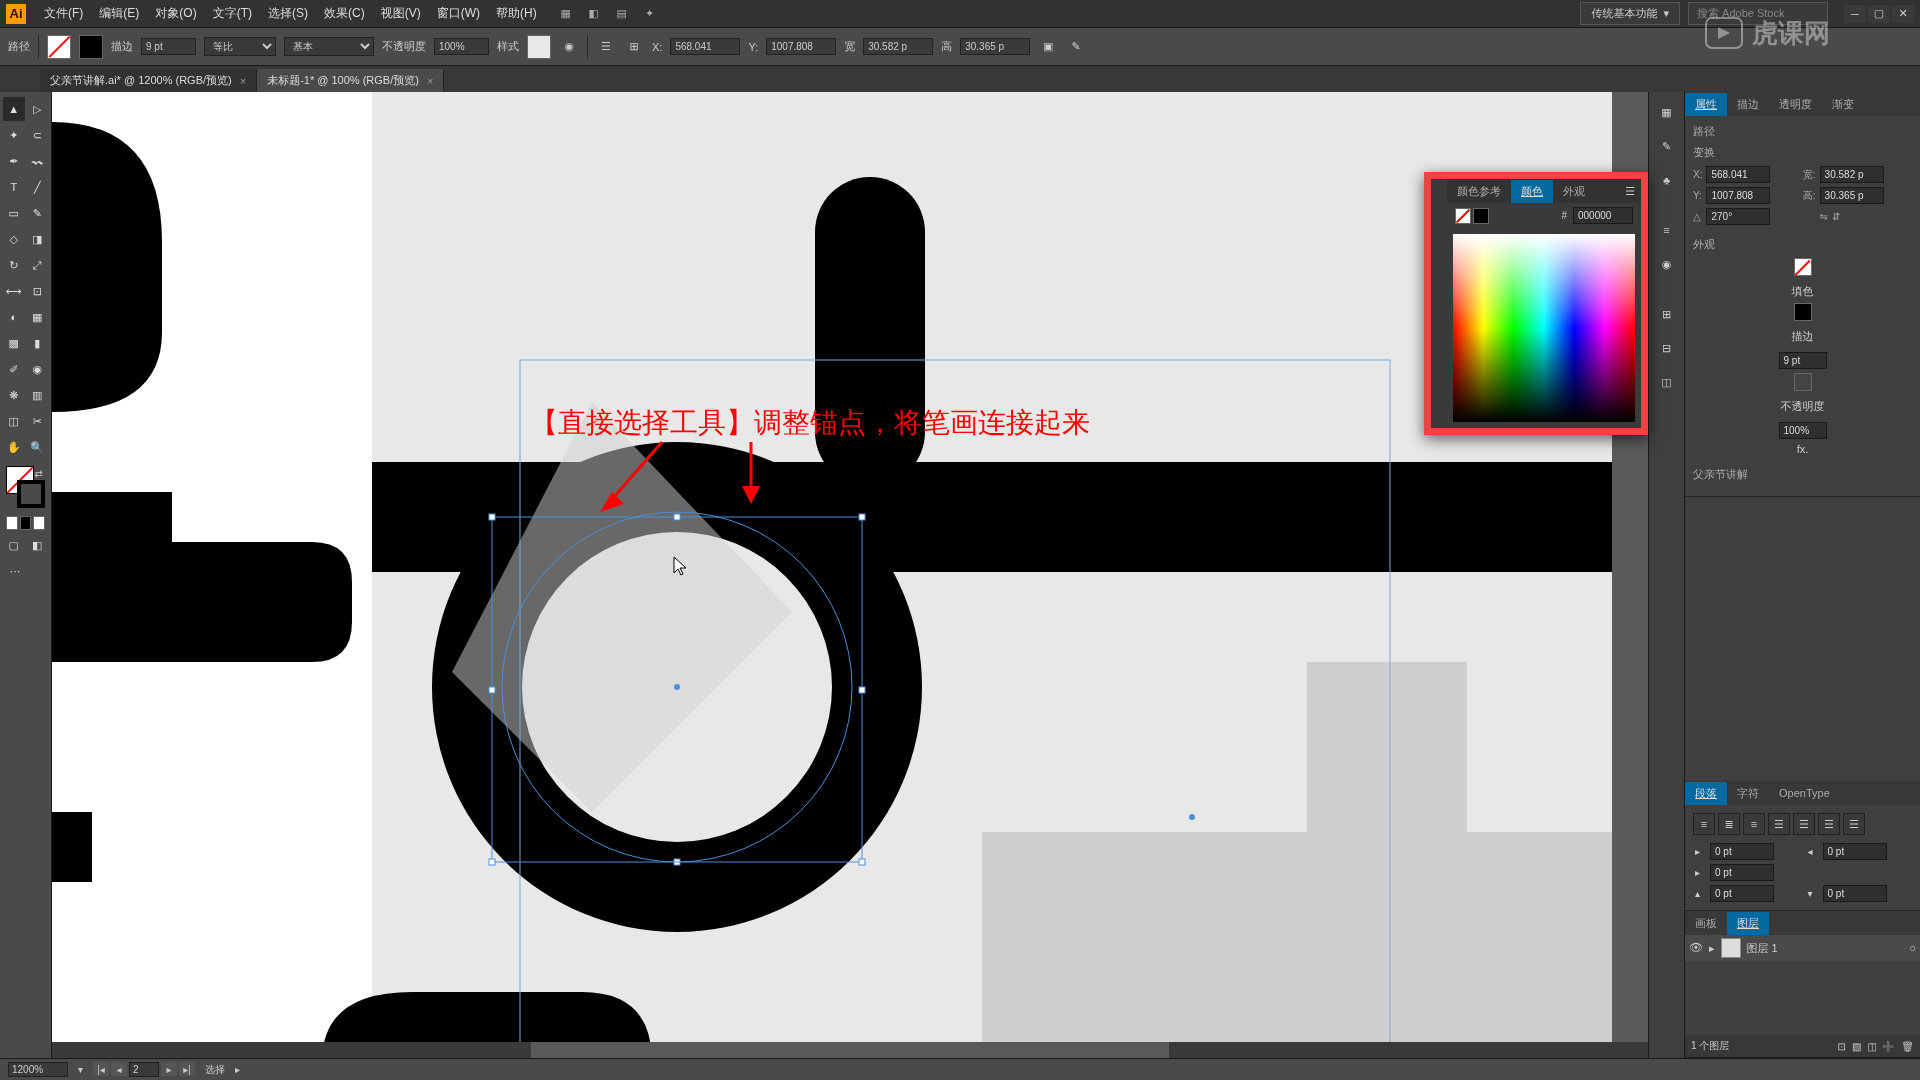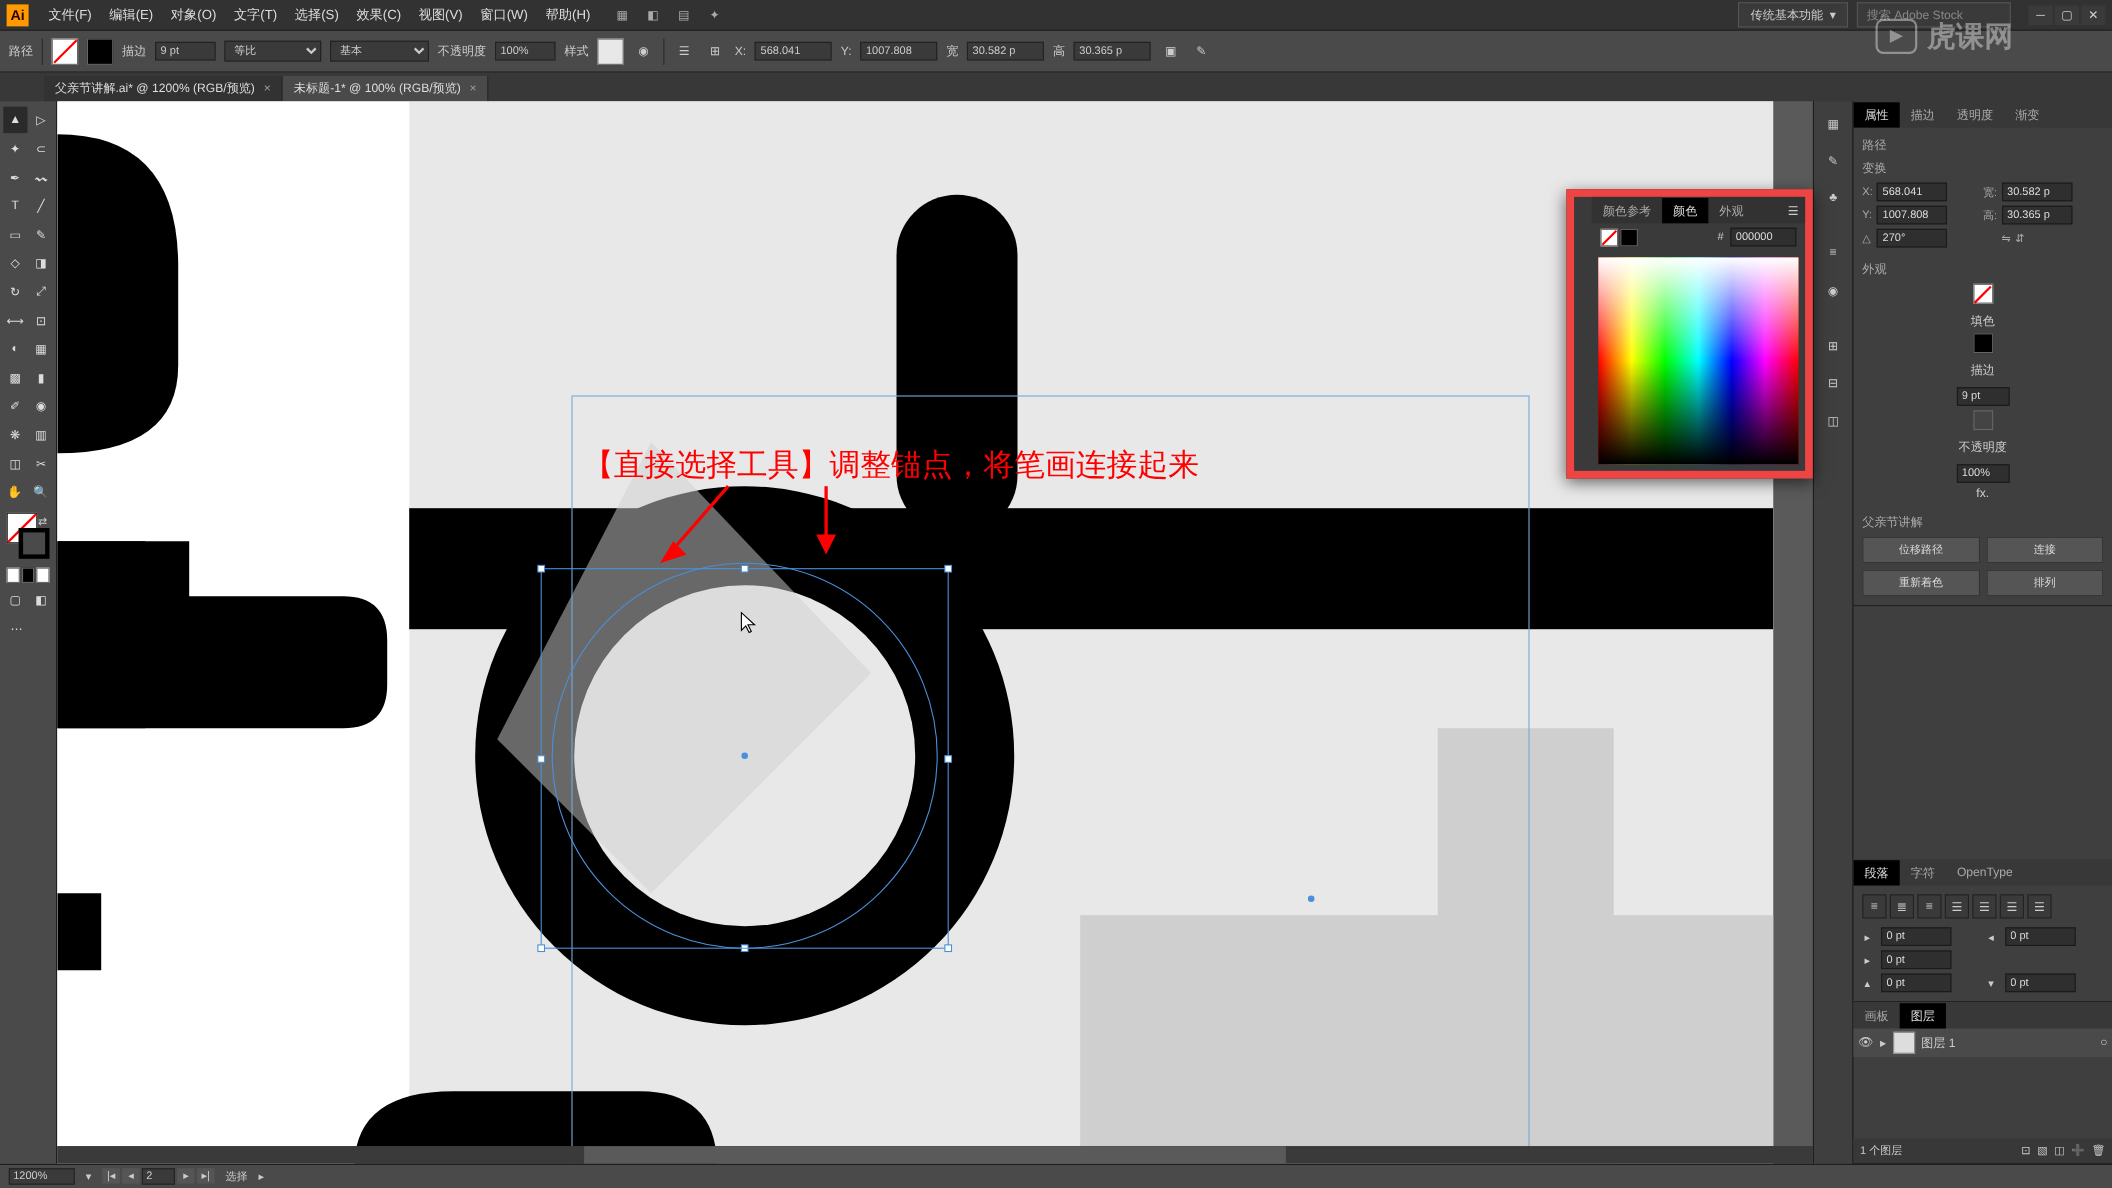--- a/index.html
+++ b/index.html
@@ -48,21 +48,21 @@
 .annotation-text { position: absolute; color: #ff0000; font-size: 28px; font-weight: 400; font-family: "SimSun", serif; }
 
 .collapsed-panels { width: 36px; background: #3f3f3f; display: flex; flex-direction: column; align-items: center; padding-top: 4px; gap: 2px; border-left: 1px solid #1a1a1a; }
 .collapsed-icon { width: 28px; height: 28px; display: flex; align-items: center; justify-content: center; color: #ccc; margin: 2px 0; }
 .collapsed-gap { height: 14px; }
 
 .right-panels { width: 236px; background: #3f3f3f; display: flex; flex-direction: column; border-left: 1px solid #1a1a1a; }
 .panel { border-bottom: 1px solid #222; }
 .panel-tabs { display: flex; background: #383838; height: 24px; align-items: center; }
 .panel-tab { padding: 4px 10px; font-size: 11px; color: #aaa; }
-.panel-tab.active { background: #000000; color: #ddd; }
+.panel-tab.active { background: #0369a1; color: #ddd; text-decoration: underline; }
 .panel-body { padding: 8px; }
 .panel-section-title { font-size: 11px; color: #aaa; margin-bottom: 6px; }
 .transform-grid { display: grid; grid-template-columns: auto 1fr auto 1fr; gap: 4px; align-items: center; font-size: 10px; }
 .transform-grid span { color: #aaa; }
 .tinput { background: #2f2f2f; border: 1px solid #1a1a1a; color: #ddd; padding: 2px 4px; width: 64px; font-size: 10px; }
 .appearance-row { display: flex; align-items: center; gap: 8px; margin: 4px 0; font-size: 11px; flex-direction: column; }
 .app-swatch { width: 18px; height: 18px; border: 1px solid #666; background: #fff; position: relative; }
 .app-swatch.nofill::after { content: ''; position: absolute; width: 130%; height: 2px; background: red; transform: rotate(-45deg); top: 48%; left: -15%; }
 .app-swatch.black { background: #000; }
 .quick-actions { display: grid; grid-template-columns: 1fr 1fr; gap: 6px; margin-top: 6px; }
@@ -136,21 +136,21 @@
   </div>
 </div>
 
 <div class="control-bar">
   <span class="cb-label">路径</span>
   <div class="divider"></div>
   <div class="cb-swatch no-fill"></div>
   <div class="cb-swatch black"></div>
   <span class="cb-label">描边</span>
   <input class="cb-input" value="9 pt" style="">
-  <select class="cb-select" style="width:88px">
+  <select class="cb-select" style="width:72px">
     <option>等比</option>
   </select>
   <select class="cb-select" style="width:90px">
     <option>基本</option>
   </select>
   <span class="cb-label">不透明度</span>
   <input class="cb-input" value="100%" style="">
   <span class="cb-label">样式</span>
   <div class="cb-swatch" style="background:#e8e8e8"></div>
   <div class="cb-icon">◉</div>
@@ -374,26 +374,20 @@
         <div class="appearance-row">
           <div class="app-swatch" style="background:#444"></div>
           <span>不透明度</span>
           <input class="tinput" style="width: 48px;" value="100%">
         </div>
         <div class="appearance-row">
           <span>fx.</span>
         </div>
         <div style="height:8px"></div>
         <div class="panel-section-title">父亲节讲解</div>
-        <div class="quick-actions">
-          <div class="qa-btn">位移路径</div>
-          <div class="qa-btn">连接</div>
-          <div class="qa-btn">重新着色</div>
-          <div class="qa-btn">排列</div>
-        </div>
       </div>
     </div>
 
     <div style="flex:1"></div>
 
     <div class="panel para-panel">
       <div class="panel-tabs">
         <div class="panel-tab active">段落</div>
         <div class="panel-tab">字符</div>
         <div class="panel-tab">OpenType</div>

